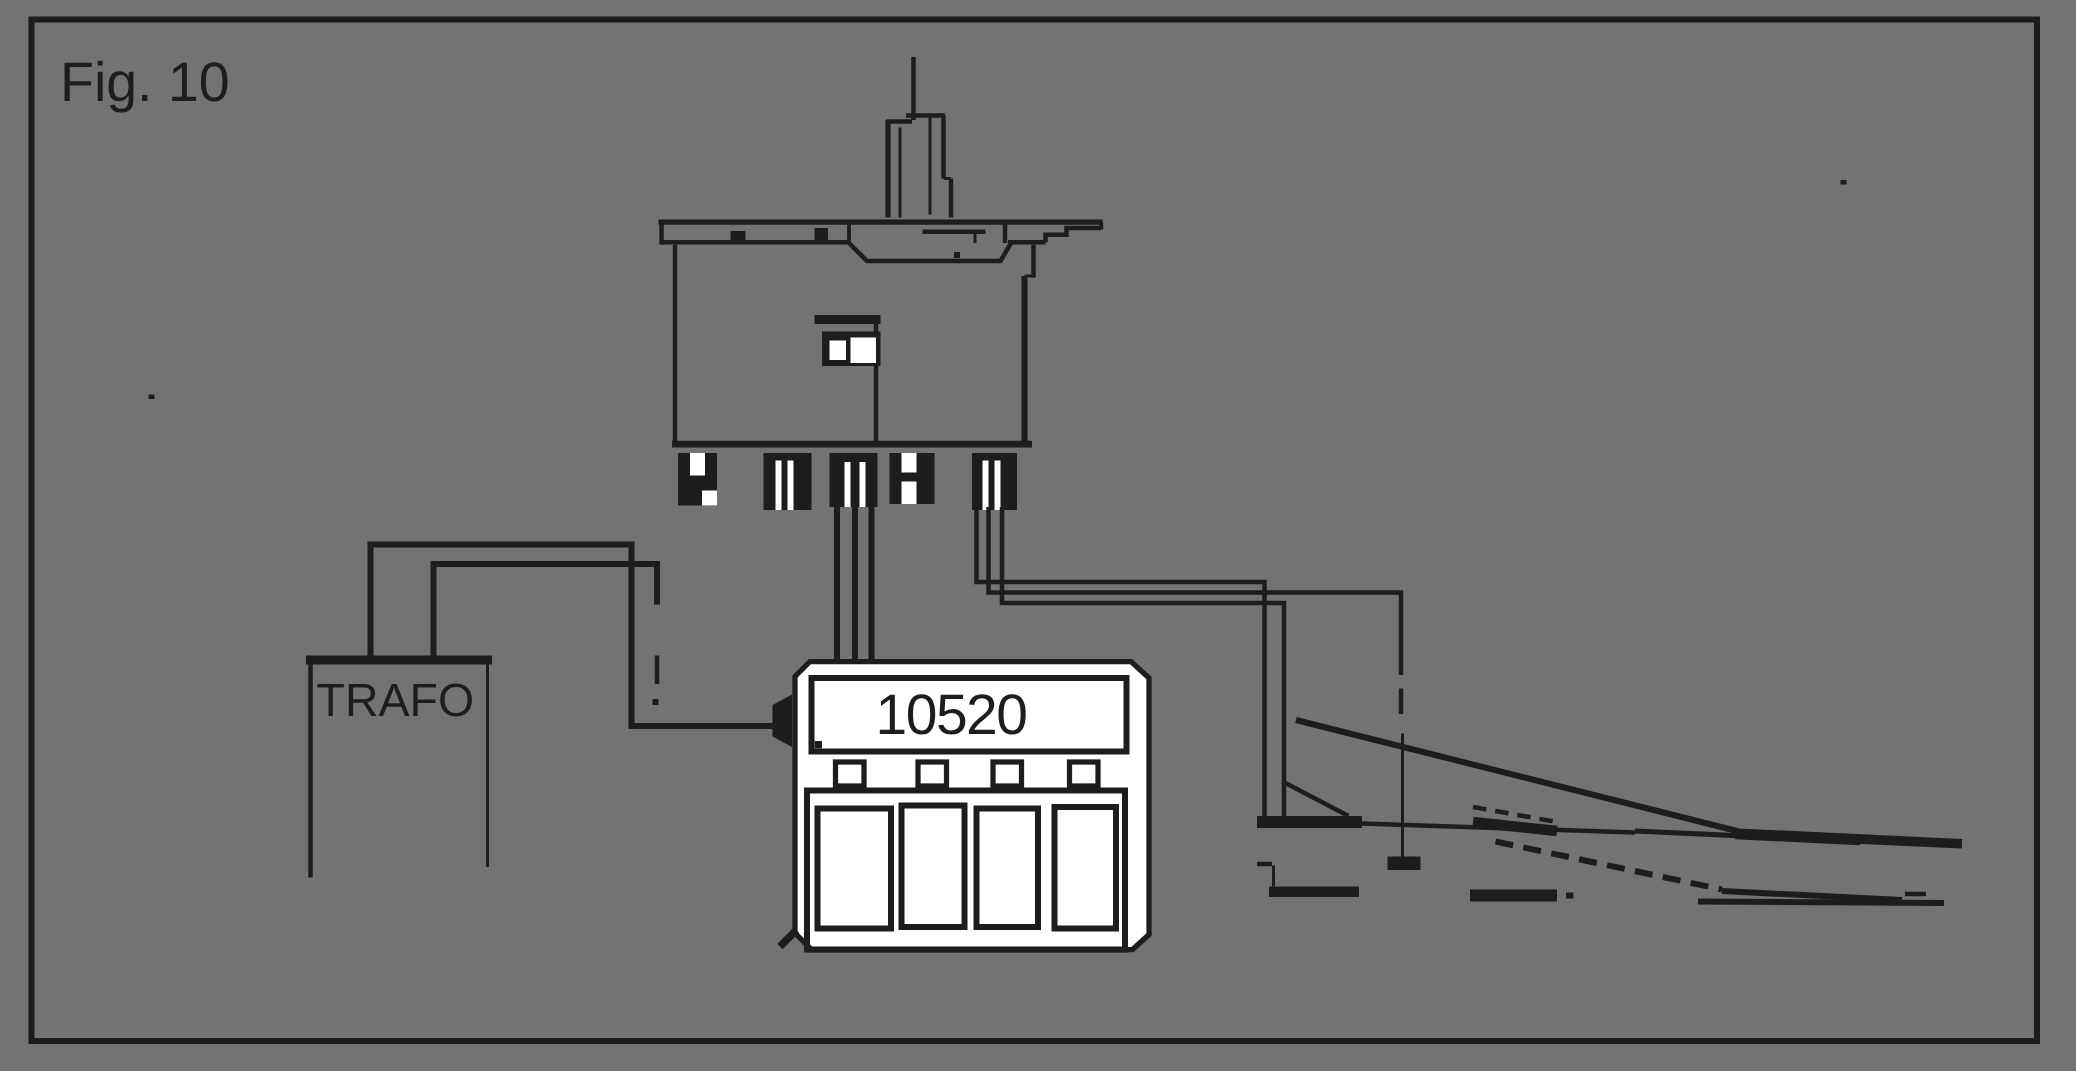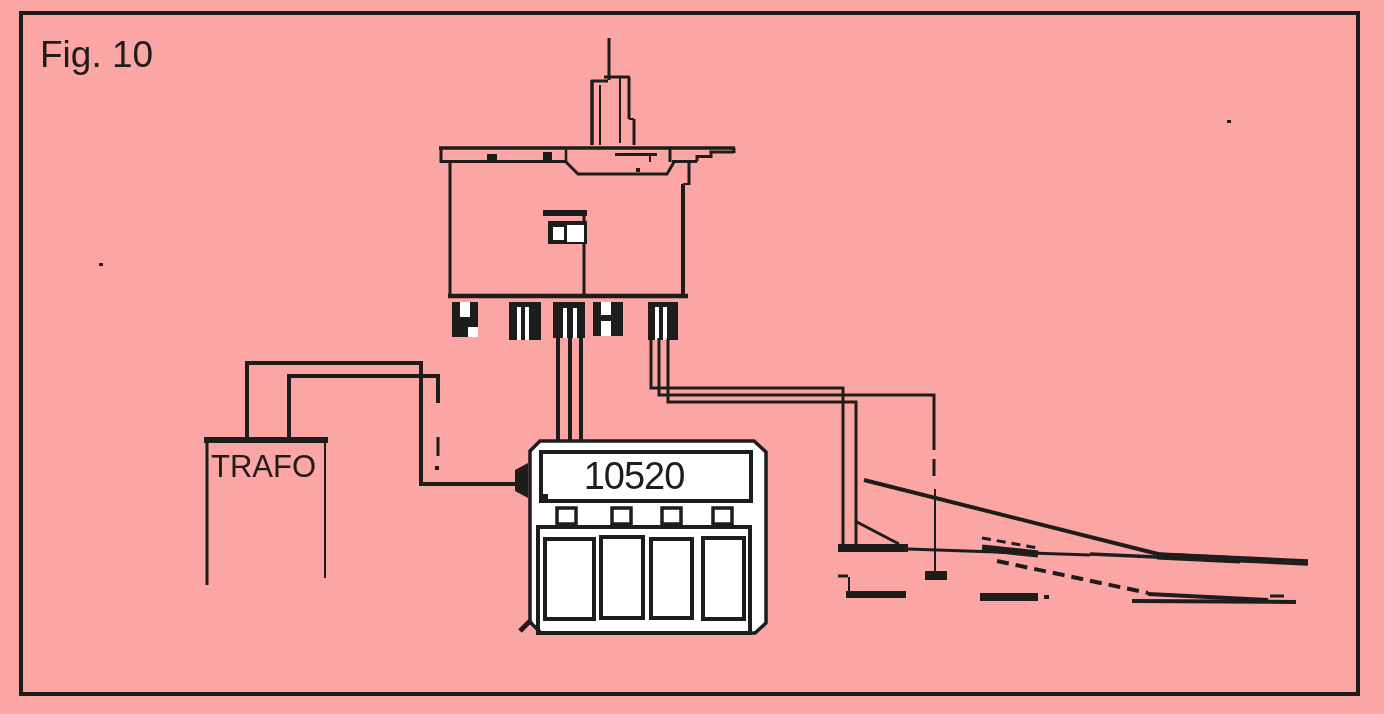--- a/index.html
+++ b/index.html
@@ -1,19 +1,19 @@
 <!DOCTYPE html>
 <html><head>
 <meta charset="utf-8">
 <style>
   html,body{margin:0;padding:0;background:#ffffff;}
   .page{
     position:relative;
     width:1384px;height:714px;
-    background:#fca5a5;
+    background:#737373;
     font-family:"Liberation Sans", sans-serif;
     overflow:hidden;
   }
   svg{display:block;}
   .ink-stroke{stroke:#1d1d1b;fill:none;}
   .ink-fill{fill:#1d1d1b;stroke:none;}
   .paper-fill{fill:#ffffff;stroke:none;}
   .outline-white{stroke:#1d1d1b;fill:#ffffff;}
   text{fill:#1d1d1b;font-family:"Liberation Sans", sans-serif;}
   .fig-caption{font-size:37px;}

